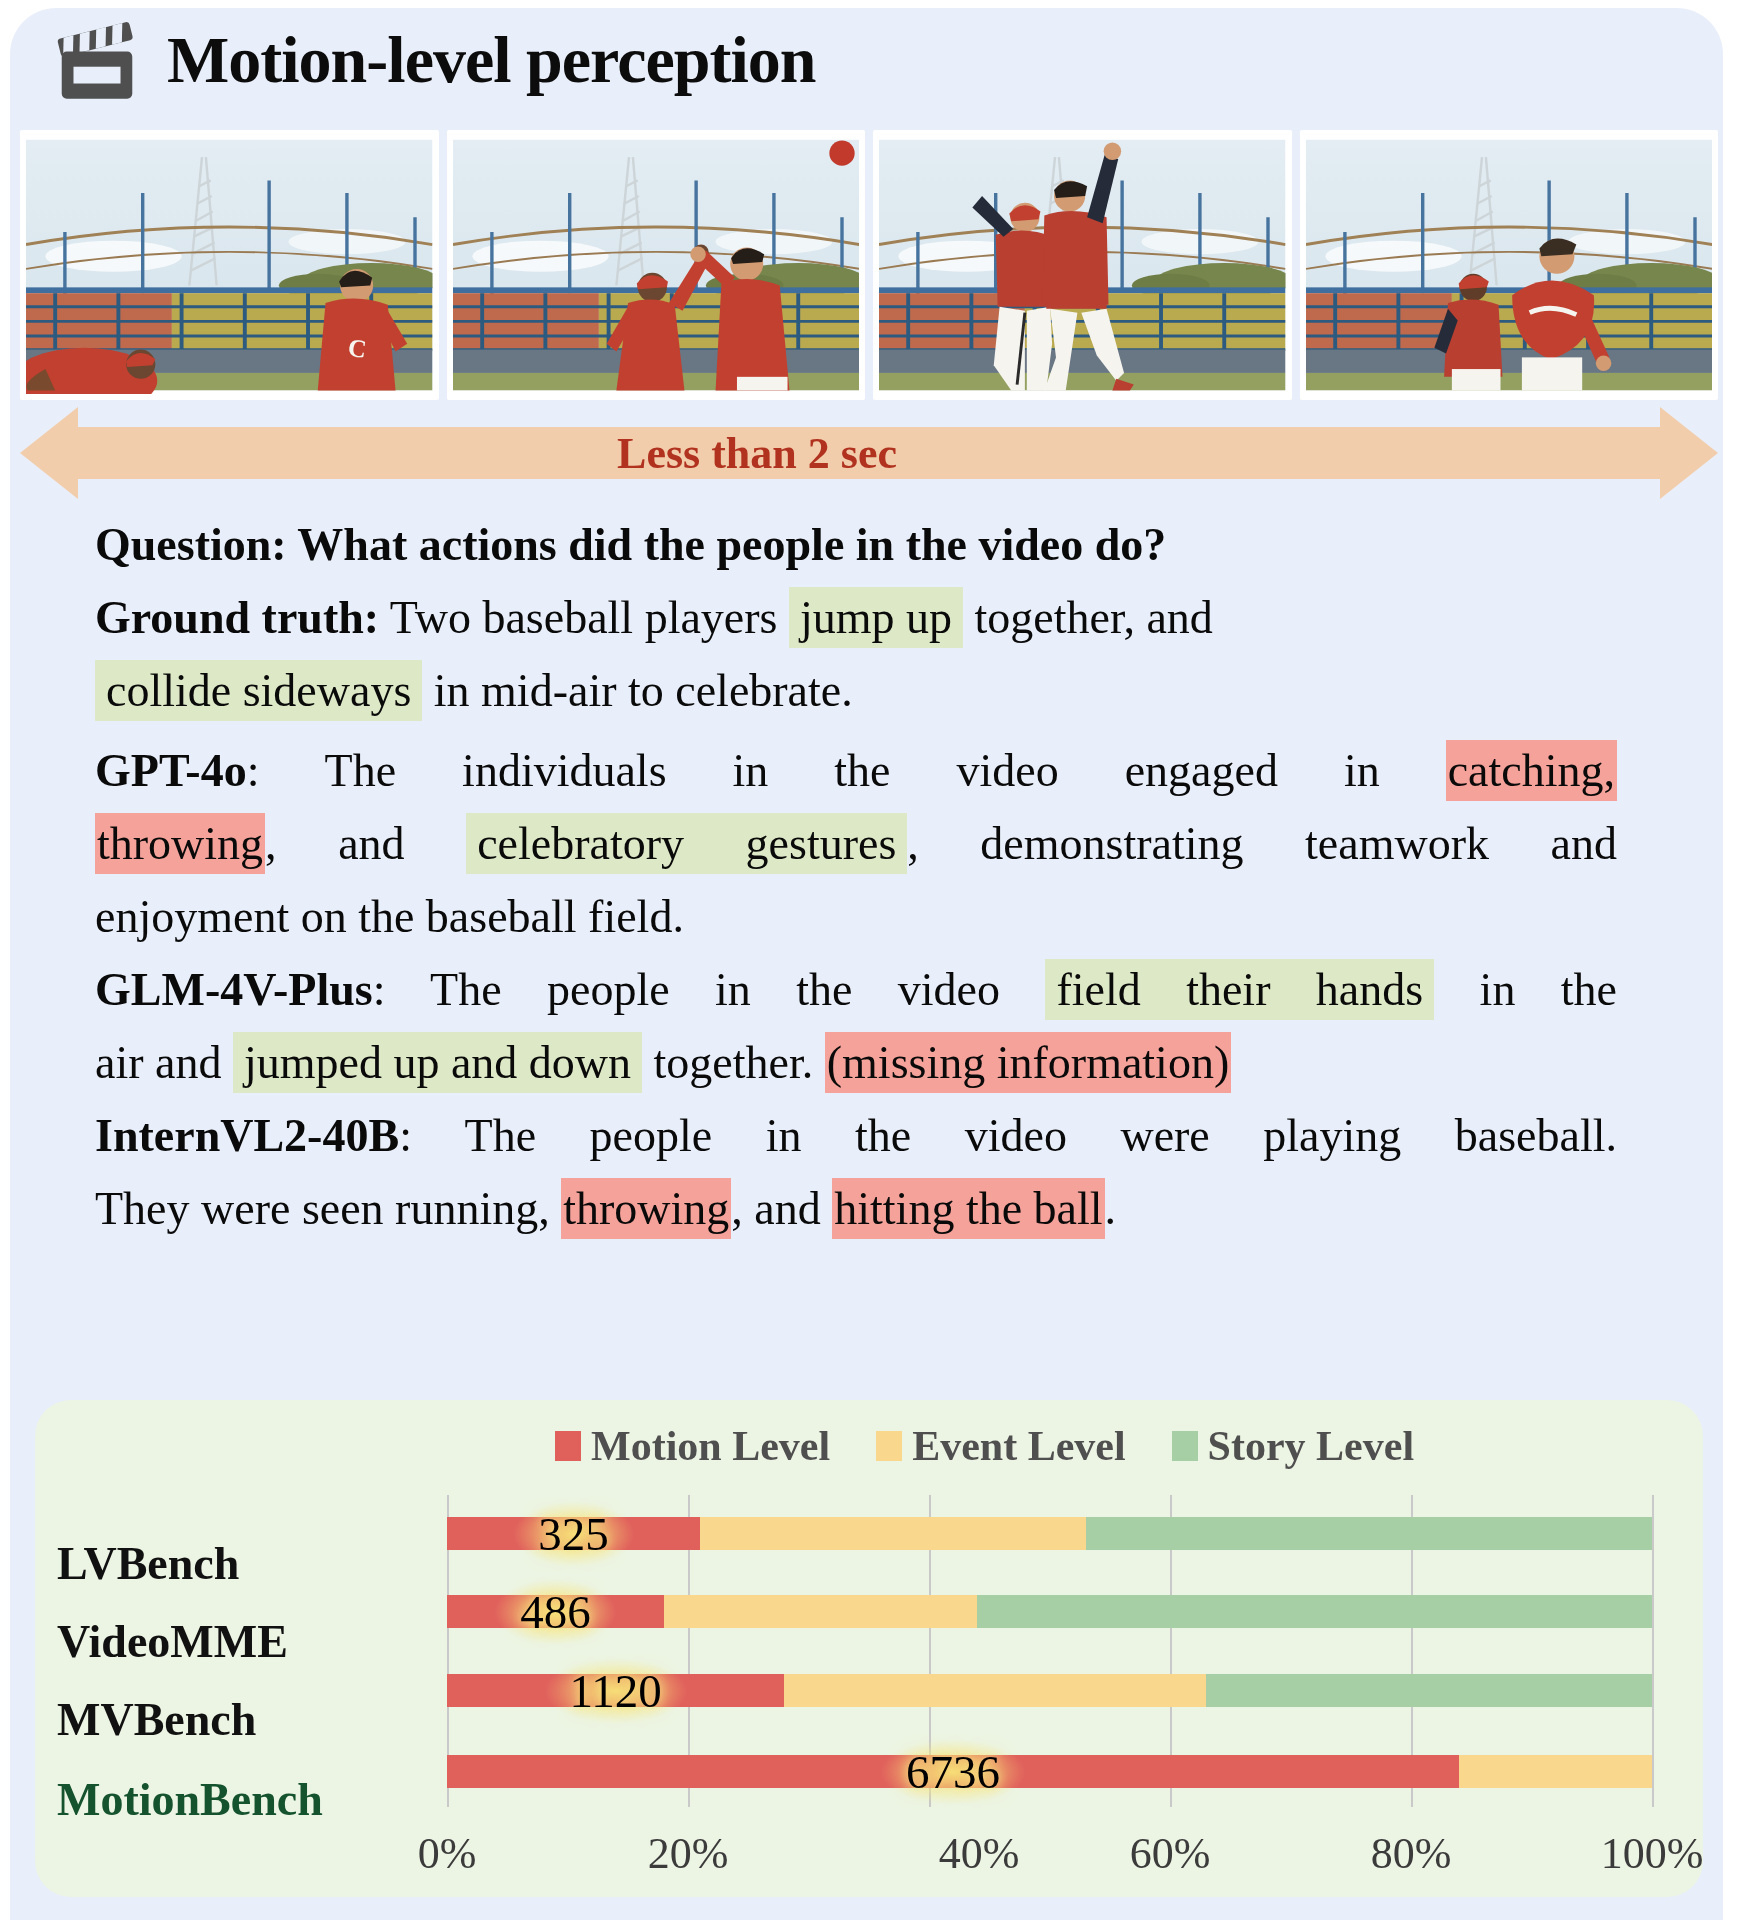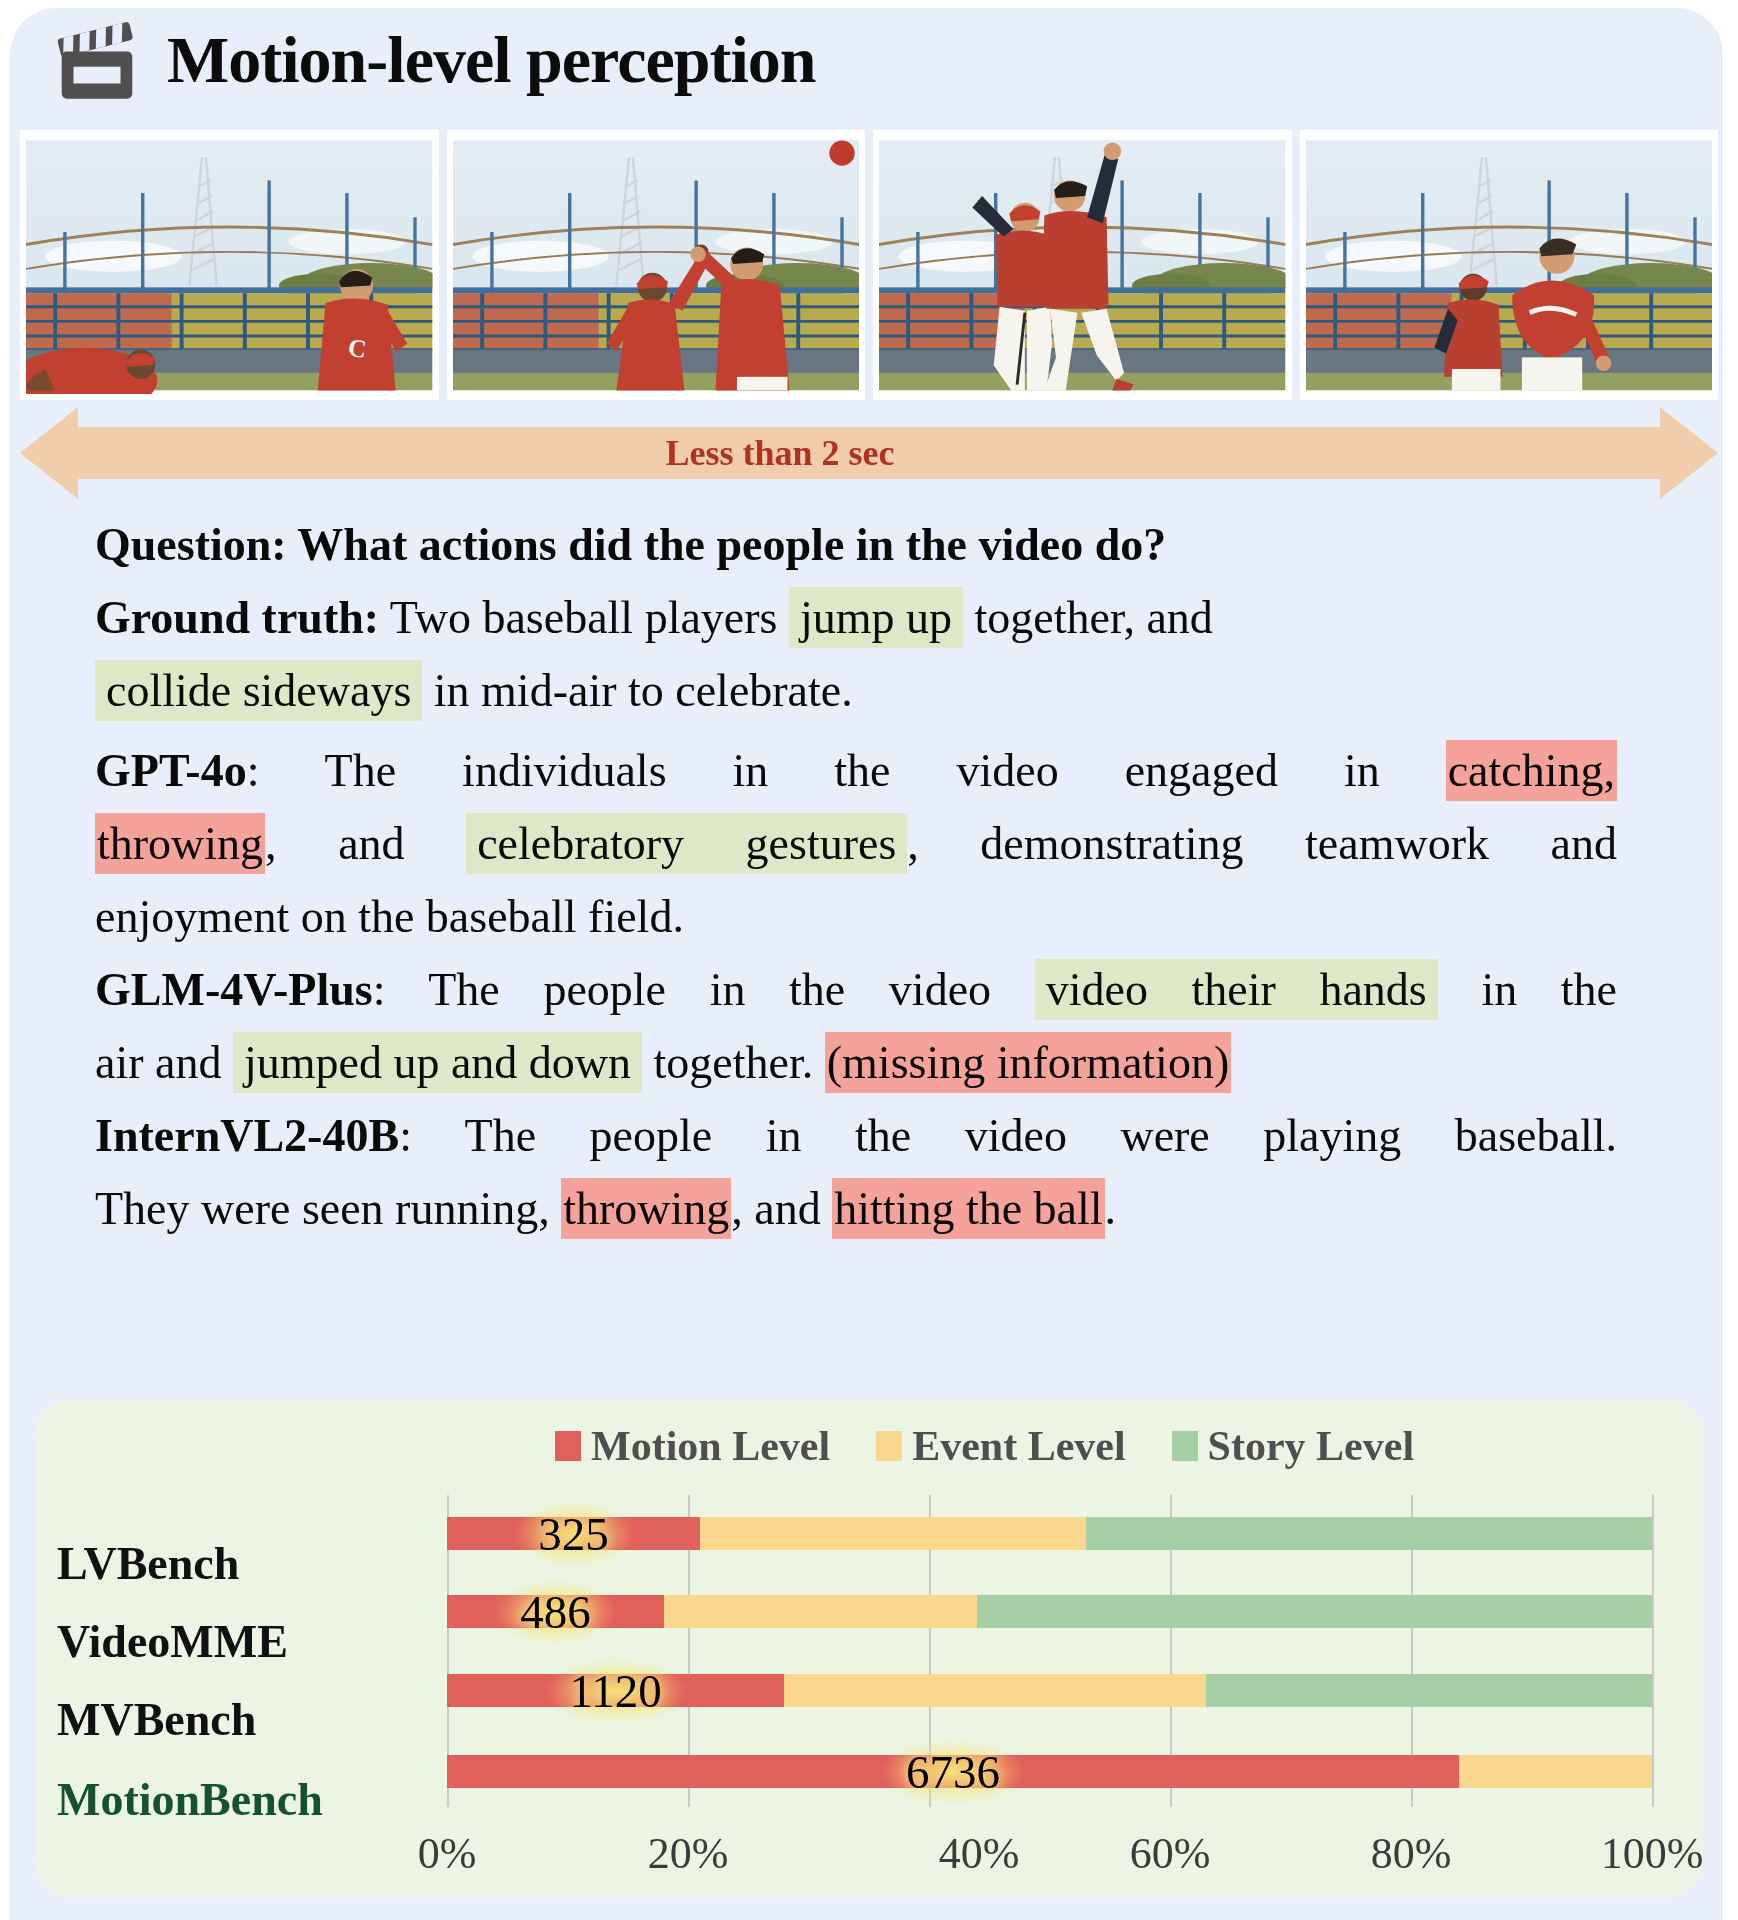--- a/index.html
+++ b/index.html
@@ -10,21 +10,21 @@
   .header{position:absolute;left:55px;top:14px;height:92px;display:flex;align-items:center;gap:28px;}
   .clap{width:84px;height:84px;}
   .title{font-size:66px;font-weight:bold;color:#0c0c0c;letter-spacing:-1px;}
   
   .frames{position:absolute;left:20px;top:130px;width:1698px;display:flex;gap:8px;}
   .frame{background:#fff;border:6px solid #fff;border-radius:2px;flex:1 1 0;height:258px;}
   .frame svg{display:block;width:100%;height:258px;}
   
   .arrow-wrap{position:absolute;left:0px;top:403px;width:1738px;height:100px;}
   .arrow-label{position:absolute;left:0;top:0;width:1514px;height:100px;display:flex;
-               align-items:center;justify-content:center;font-size:36px;font-weight:bold;color:#b0321f;padding-left:23px;}
+               align-items:center;justify-content:center;font-size:44px;font-weight:bold;color:#b0321f;}
   
   .qa-block{position:absolute;left:95px;top:508px;width:1420px;font-size:46px;line-height:73px;color:#0a0a0a;}
   .answers{position:absolute;left:95px;top:734px;width:1522px;font-size:46px;line-height:73px;color:#0a0a0a;}
   .line{white-space:normal;}
   .answers .ans .line{text-align:justify;text-align-last:justify;}
   .answers .ans .line:last-child{text-align:left;text-align-last:left;}
   .hl-g{background:#dde9c6;padding:5px 11px;}
   .hl-r{background:#f4a29a;padding:5px 2px;}
   b.mlabel{font-weight:bold;}
   
@@ -227,21 +227,21 @@
     </div>
 </div>
 
 <div class="answers">
     <div class="ans">
       <div class="line"><b class="mlabel">GPT-4o</b><span>: The individuals in the video engaged in </span><span class="hl-r">catching,</span></div>
       <div class="line"><span class="hl-r">throwing</span><span>, and </span><span class="hl-g">celebratory gestures</span><span>, demonstrating teamwork and</span></div>
       <div class="line"><span>enjoyment on the baseball field.</span></div>
     </div>
     <div class="ans">
-      <div class="line"><b class="mlabel">GLM-4V-Plus</b><span>: The people in the video </span><span class="hl-g">video their hands</span><span> in the</span></div>
+      <div class="line"><b class="mlabel">GLM-4V-Plus</b><span>: The people in the video </span><span class="hl-g">field their hands</span><span> in the</span></div>
       <div class="line"><span>air and </span><span class="hl-g">jumped up and down</span><span> together. </span><span class="hl-r">(missing information)</span></div>
     </div>
     <div class="ans">
       <div class="line"><b class="mlabel">InternVL2-40B</b><span>: The people in the video were playing baseball.</span></div>
       <div class="line"><span>They were seen running, </span><span class="hl-r">throwing</span><span>, and </span><span class="hl-r">hitting the ball</span><span>.</span></div>
     </div>
   </div>
 
 <div class="chart-panel">
   <div class="legend">

